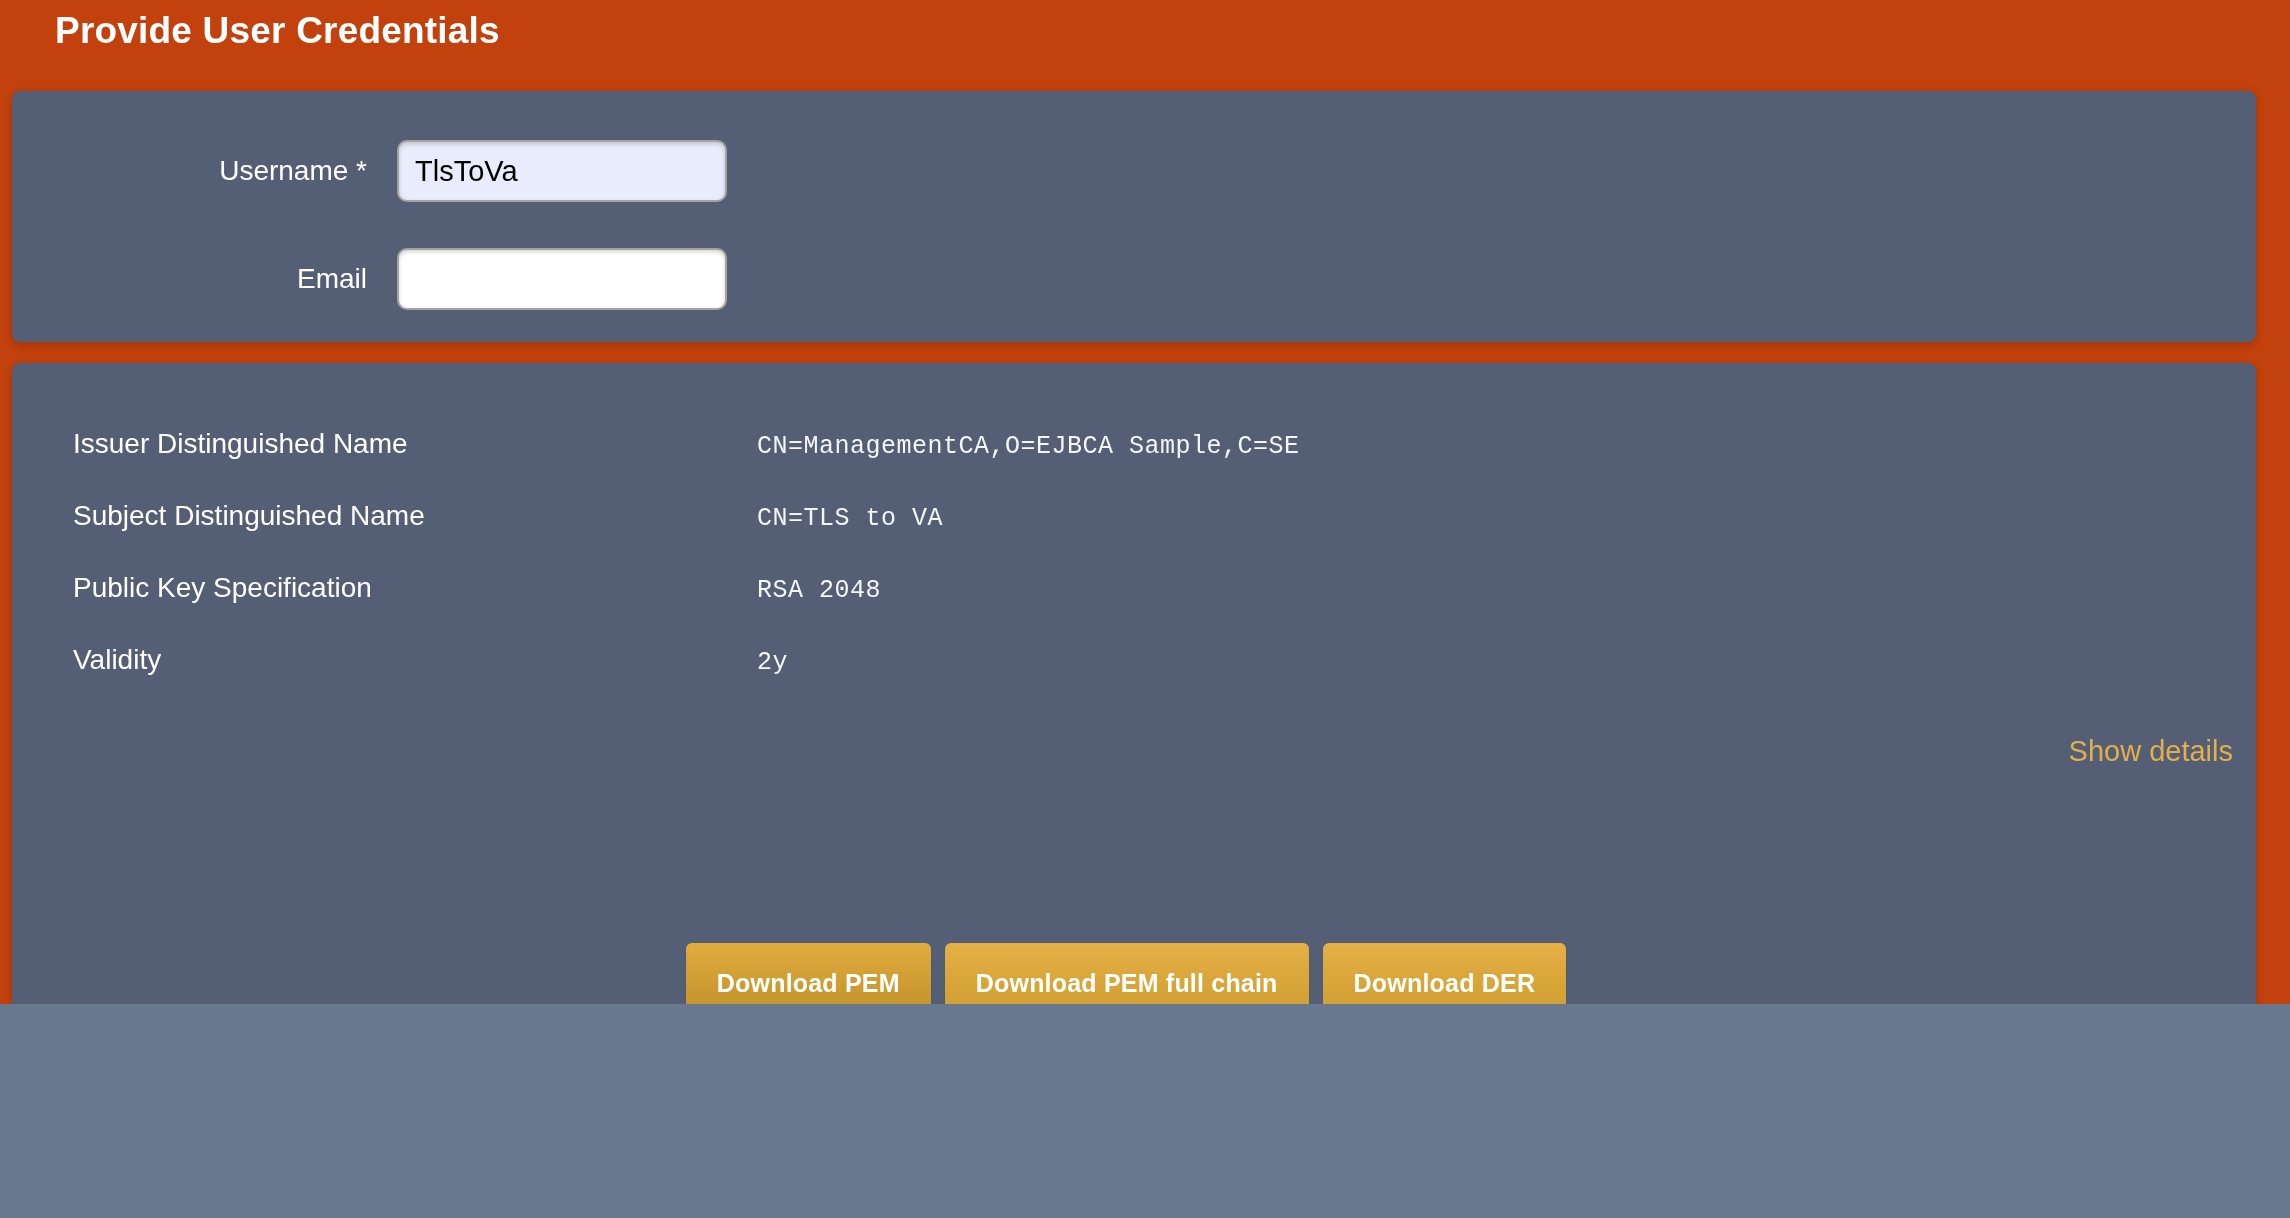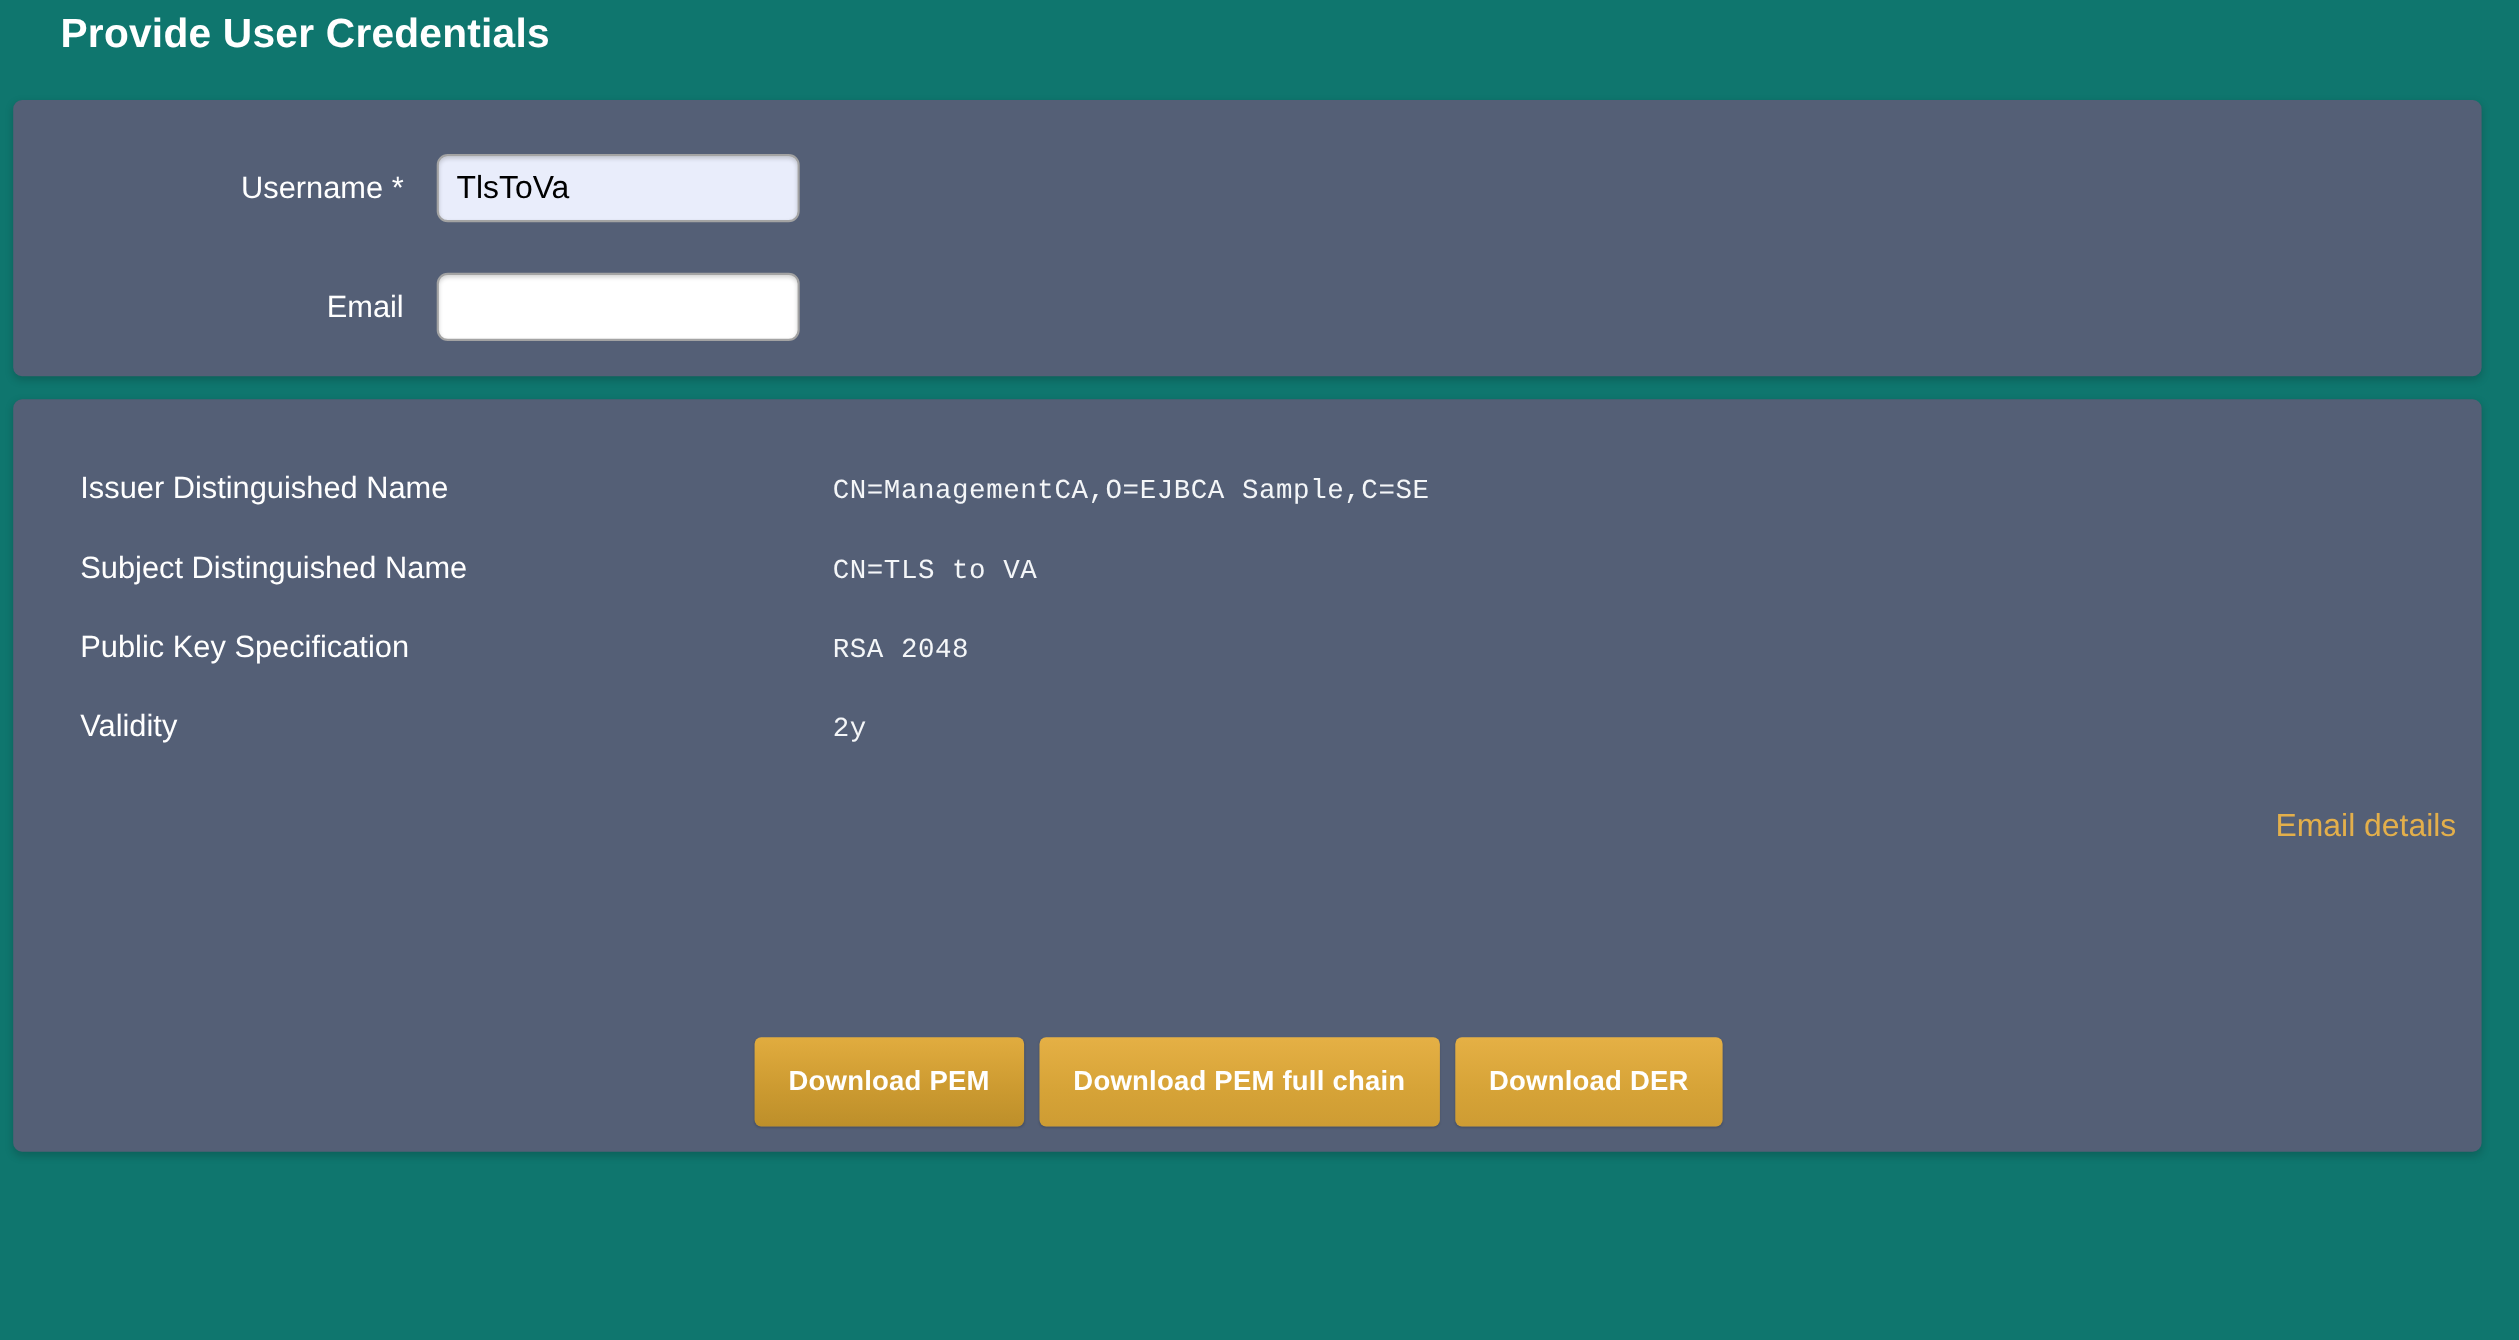--- a/index.html
+++ b/index.html
@@ -4,22 +4,22 @@
 <style>
   html, body {
     margin: 0;
     padding: 0;
     background: #68798F;
     font-family: "Liberation Sans", sans-serif;
   }
   .page {
     position: relative;
     width: 2290px;
-    height: 1218px;
-    background: #0f766e;
+    height: 1004px;
+    background: #c2410c;
     overflow: hidden;
   }
   .section-title {
     margin: 0 0 0 55px;
     padding-top: 9px;
     font-size: 37px;
     line-height: 44px;
     font-weight: bold;
     color: #FFFFFF;
     letter-spacing: 0.2px;
@@ -170,21 +170,21 @@
       <div class="detail-label">Public Key Specification</div>
       <div class="detail-value">RSA 2048</div>
     </div>
 
     <div class="detail-row">
       <div class="detail-label">Validity</div>
       <div class="detail-value">2y</div>
     </div>
 
     <div class="show-details-wrap">
-      <a class="show-details" href="#">Email details</a>
+      <a class="show-details" href="#">Show details</a>
     </div>
 
     <div class="button-row">
       <button class="btn btn-primary-state">Download PEM</button>
       <button class="btn">Download PEM full chain</button>
       <button class="btn">Download DER</button>
     </div>
 
   </section>
 </div>

